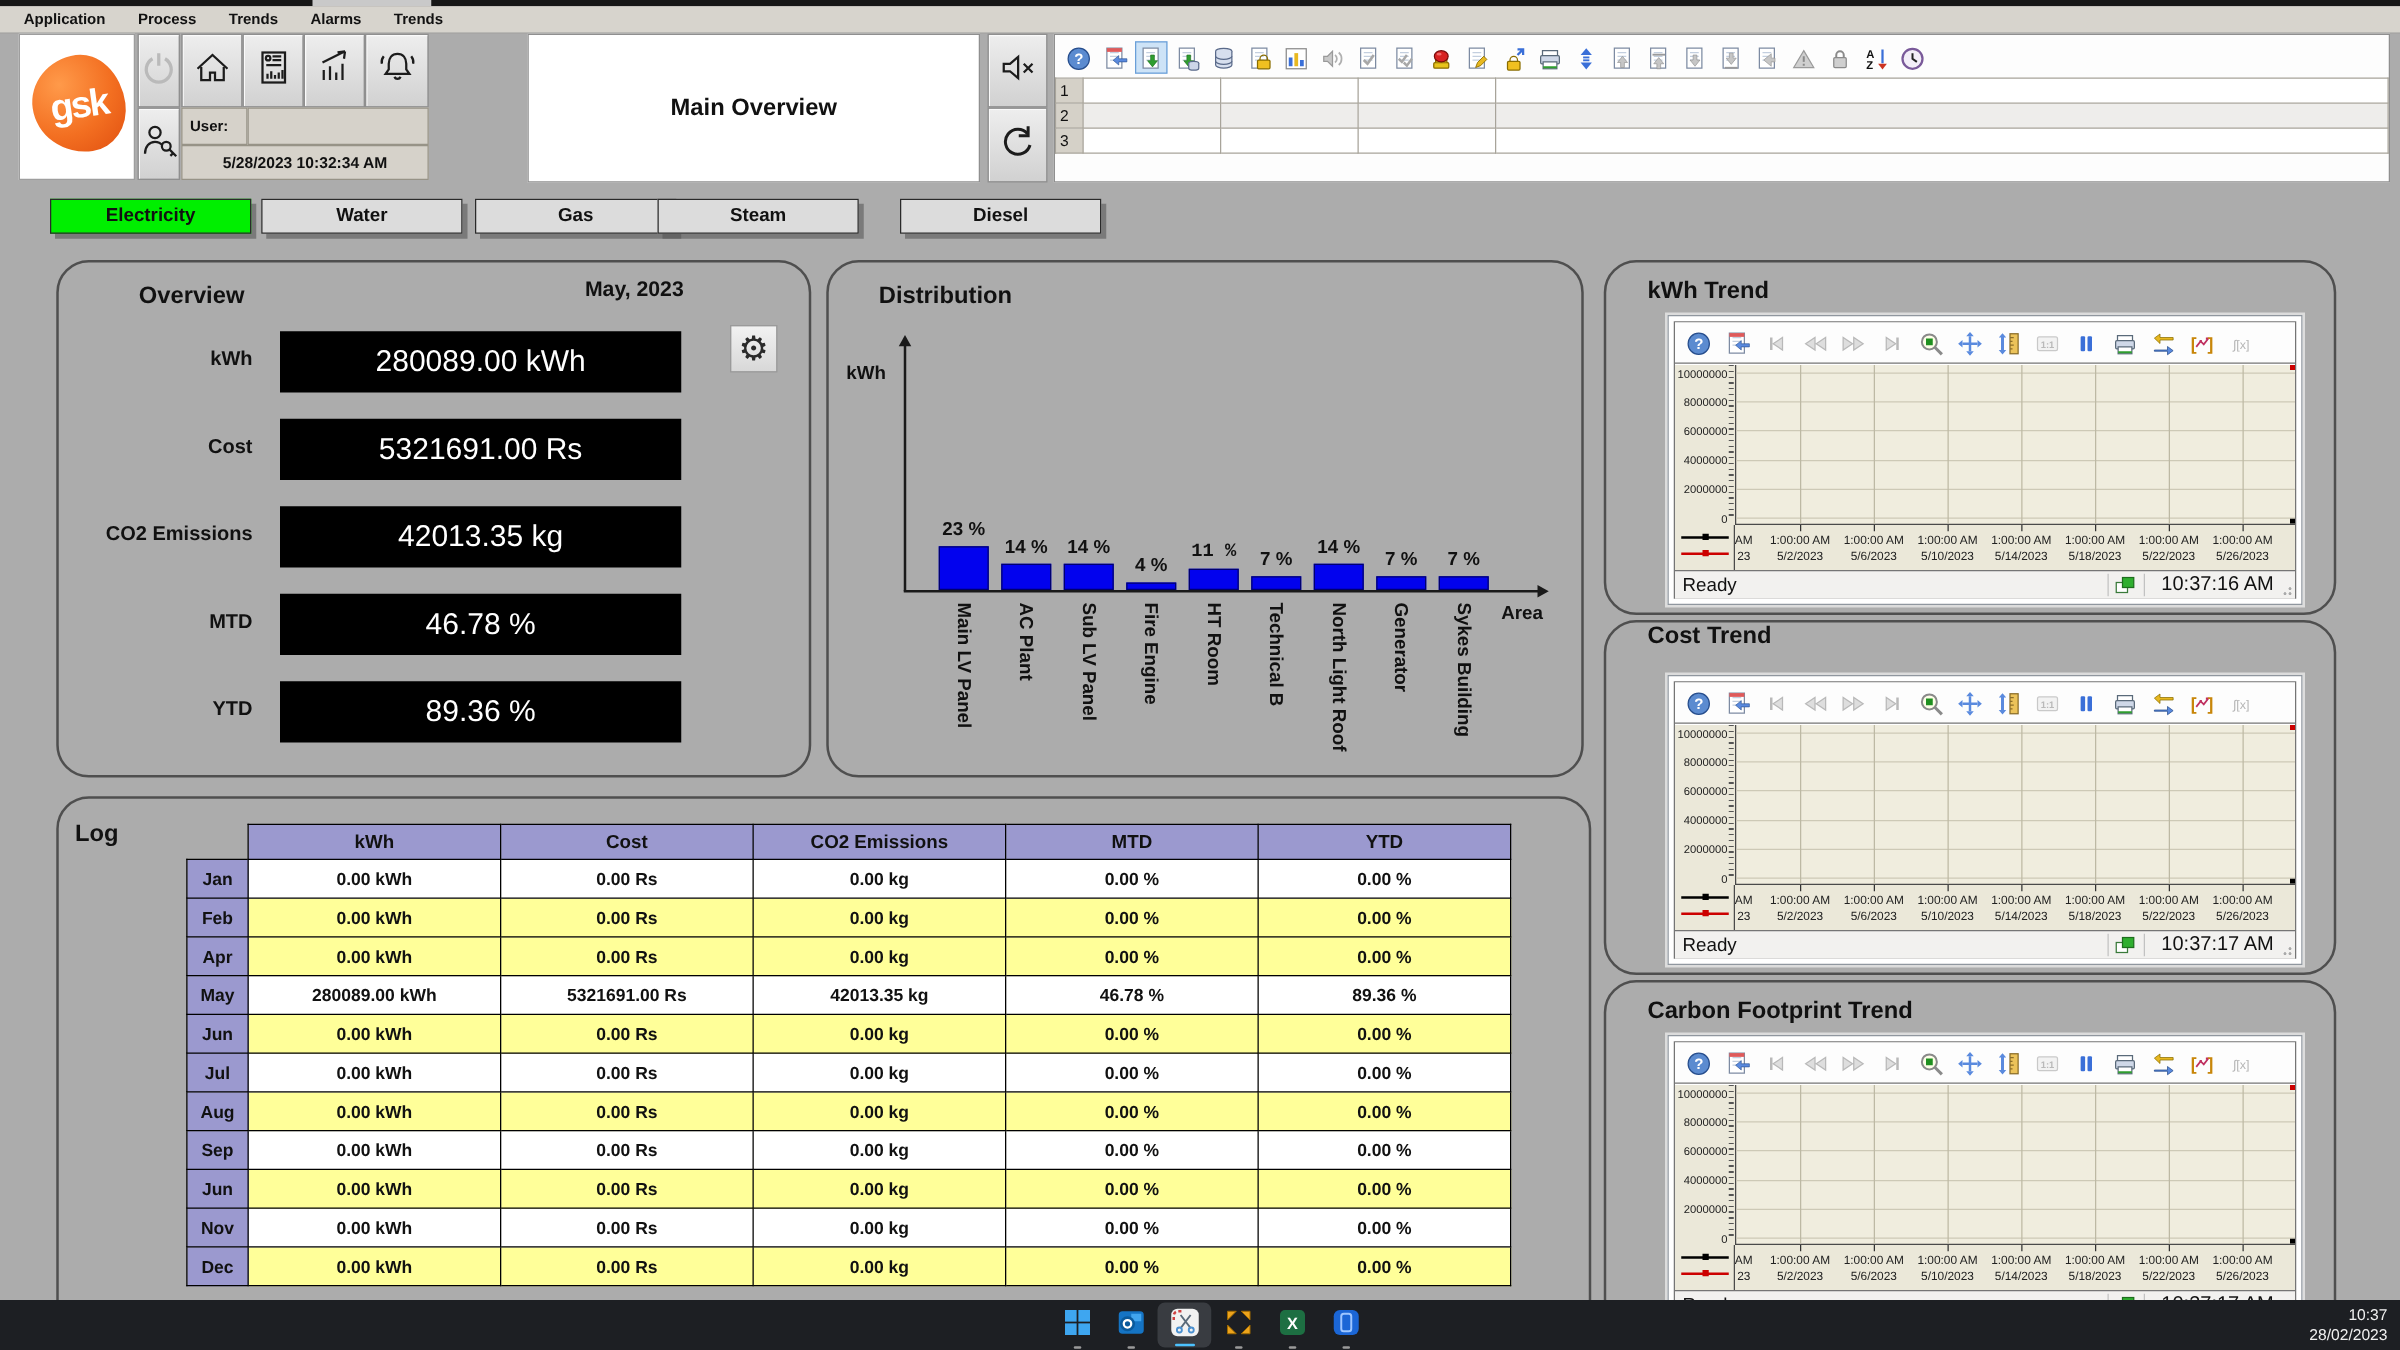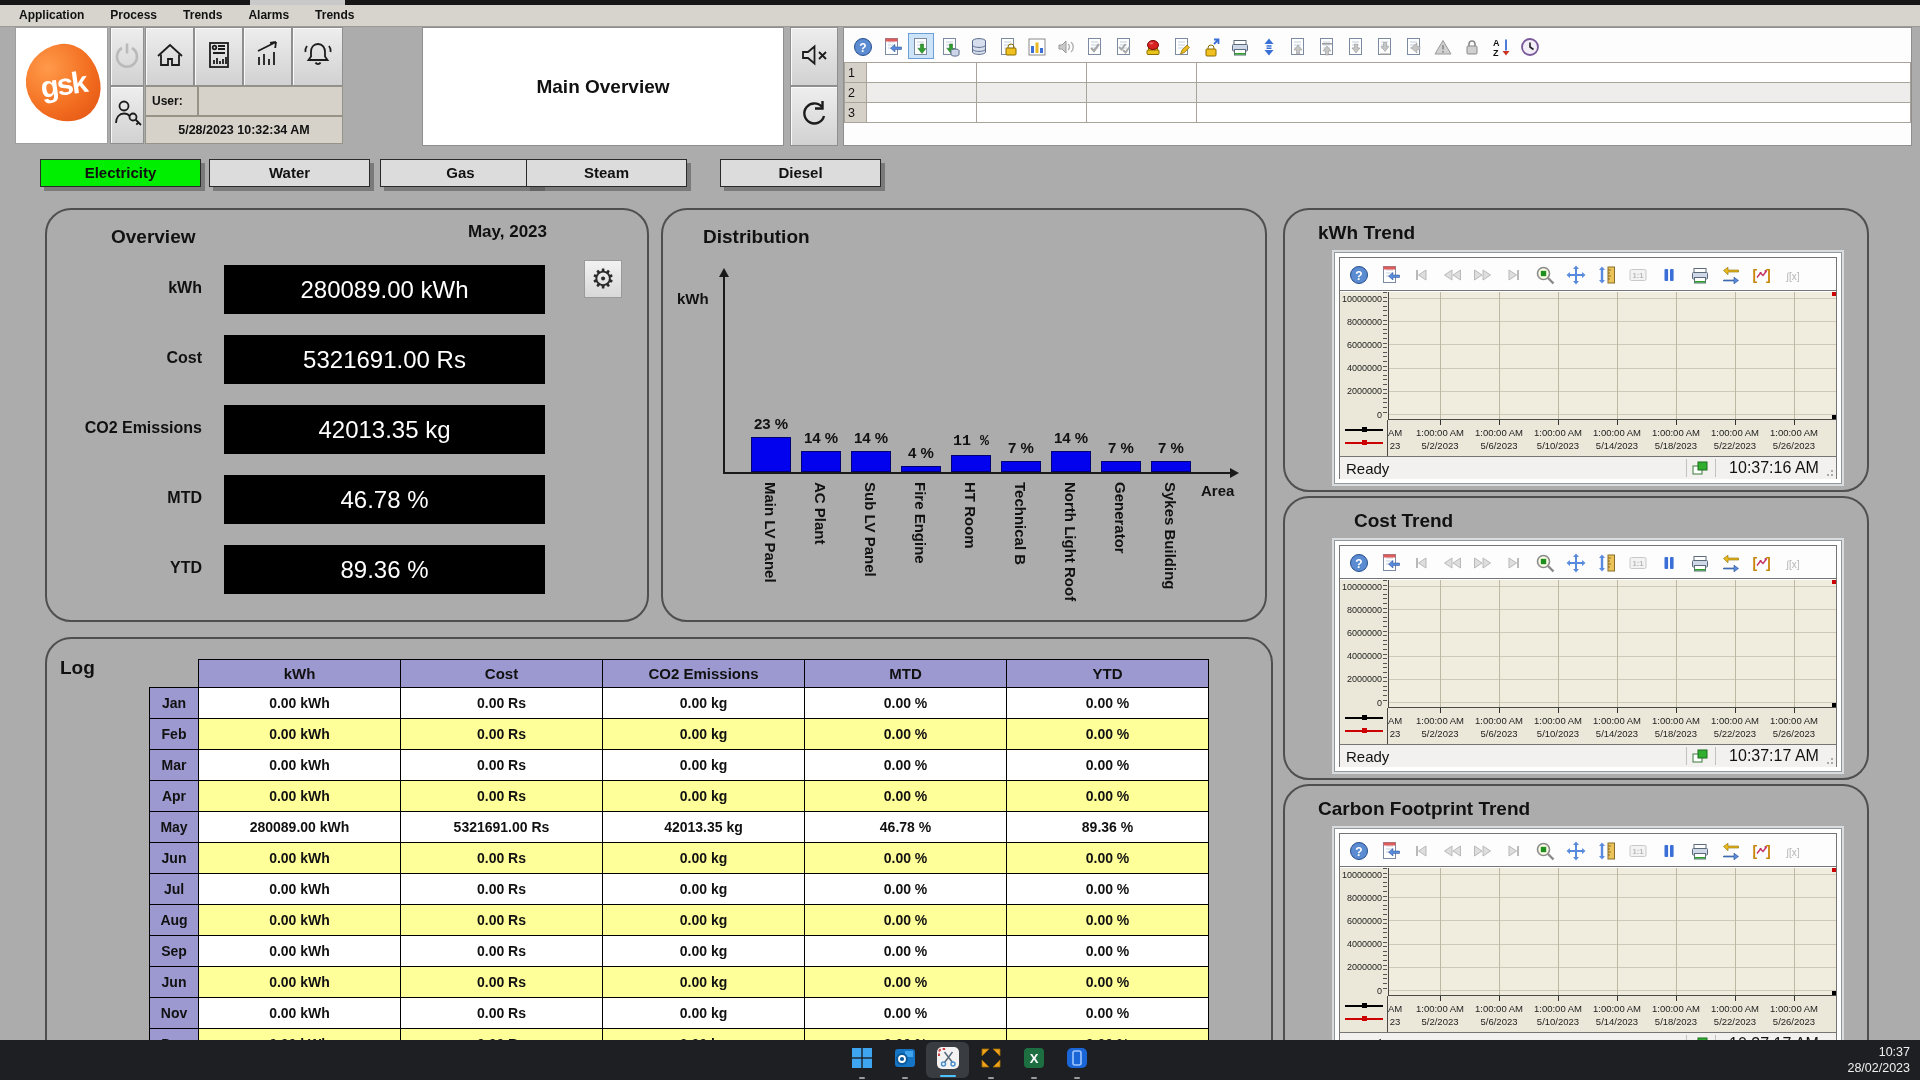--- a/index.html
+++ b/index.html
@@ -446,28 +446,20 @@
           </tr>
           <tr class="log-row">
    <td class="log-m">Feb</td>
             <td style="background:#ffff99;">0.00 kWh</td>
             <td style="background:#ffff99;">0.00 Rs</td>
             <td style="background:#ffff99;">0.00 kg</td>
             <td style="background:#ffff99;">0.00 %</td>
             <td style="background:#ffff99;">0.00 %</td>
           </tr>
           <tr class="log-row">
-   <td class="log-m">Mar</td>
-            <td style="background:#ffffff;">0.00 kWh</td>
-            <td style="background:#ffffff;">0.00 Rs</td>
-            <td style="background:#ffffff;">0.00 kg</td>
-            <td style="background:#ffffff;">0.00 %</td>
-            <td style="background:#ffffff;">0.00 %</td>
-          </tr>
-          <tr class="log-row">
    <td class="log-m">Apr</td>
             <td style="background:#ffff99;">0.00 kWh</td>
             <td style="background:#ffff99;">0.00 Rs</td>
             <td style="background:#ffff99;">0.00 kg</td>
             <td style="background:#ffff99;">0.00 %</td>
             <td style="background:#ffff99;">0.00 %</td>
           </tr>
           <tr class="log-row">
    <td class="log-m">May</td>
             <td style="background:#ffffff;">280089.00 kWh</td>
@@ -668,21 +660,21 @@
                 </svg>
        </span>
        <div class="st-sep" style="left:375px;"></div>
        <div class="st-time">10:37:16 AM</div>
        <div class="grip"></div>
      </div>
     </div>
    </div>
   </div>
       <div class="panel" style="left:1283px;top:496px;width:586px;height:284px;">
-   <div class="ptitle" style="left:33px;top:12px;margin-left:36px;">Cost Trend</div>
+   <div class="ptitle" style="left:33px;top:0;">Cost Trend</div>
    <div class="tc">
     <div class="tc-in">
      <div class="tc-tb">
               <span class="tbi " style="width:28px;"><svg width="22" height="22" viewBox="0 0 22 22">
                   <circle cx="11" cy="11" r="8.5" fill="#5b8bd0" stroke="#274e8d"></circle>
                   <text x="11" y="15.5" font-size="12" font-weight="bold" fill="#fff" text-anchor="middle">?</text>
                 </svg></span>
               <span class="tbi " style="width:28px;"><svg width="22" height="22" viewBox="0 0 22 22">
                   <rect x="4.5" y="2.5" width="12" height="16" fill="#fff" stroke="#7d8ba2"></rect>
                   <path d="M7 6h7M7 9h7M7 12h7" stroke="#c3cfdf" fill="none"></path>

